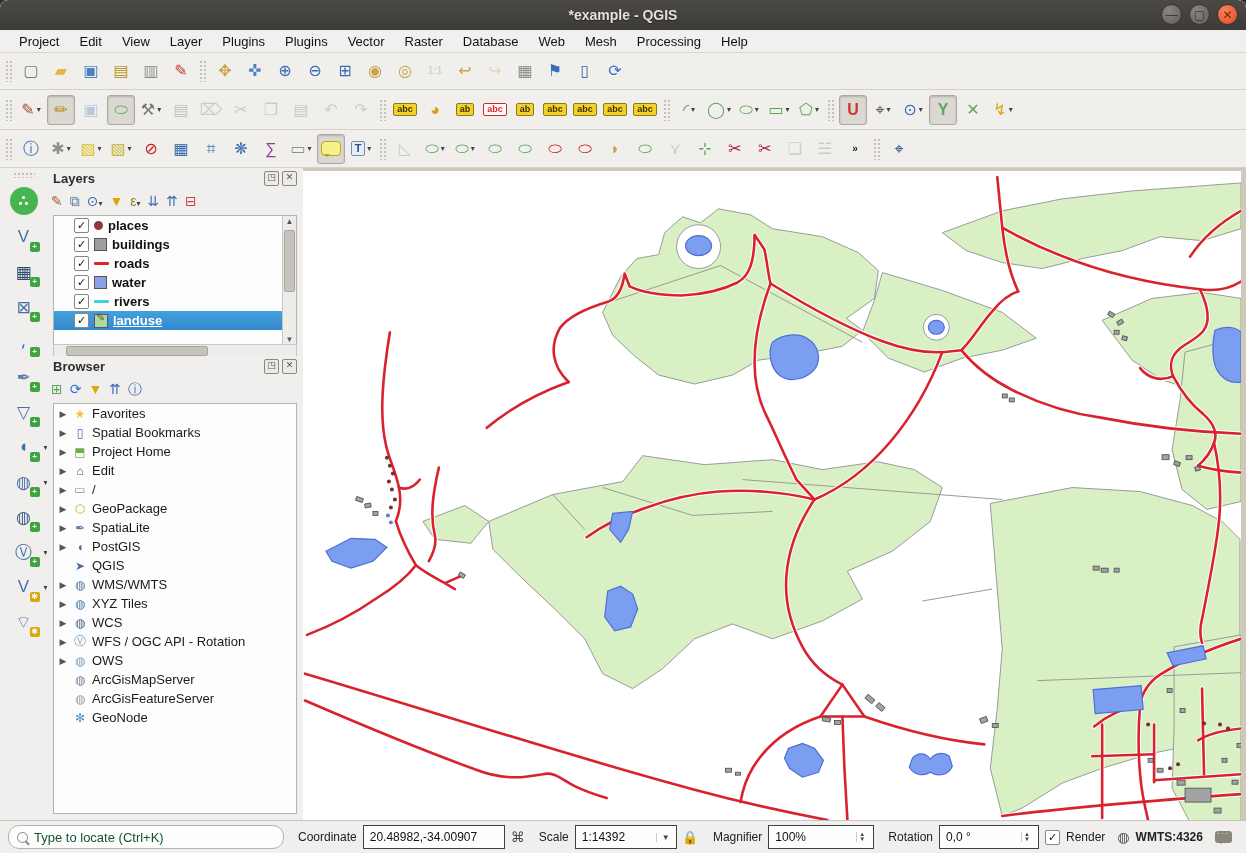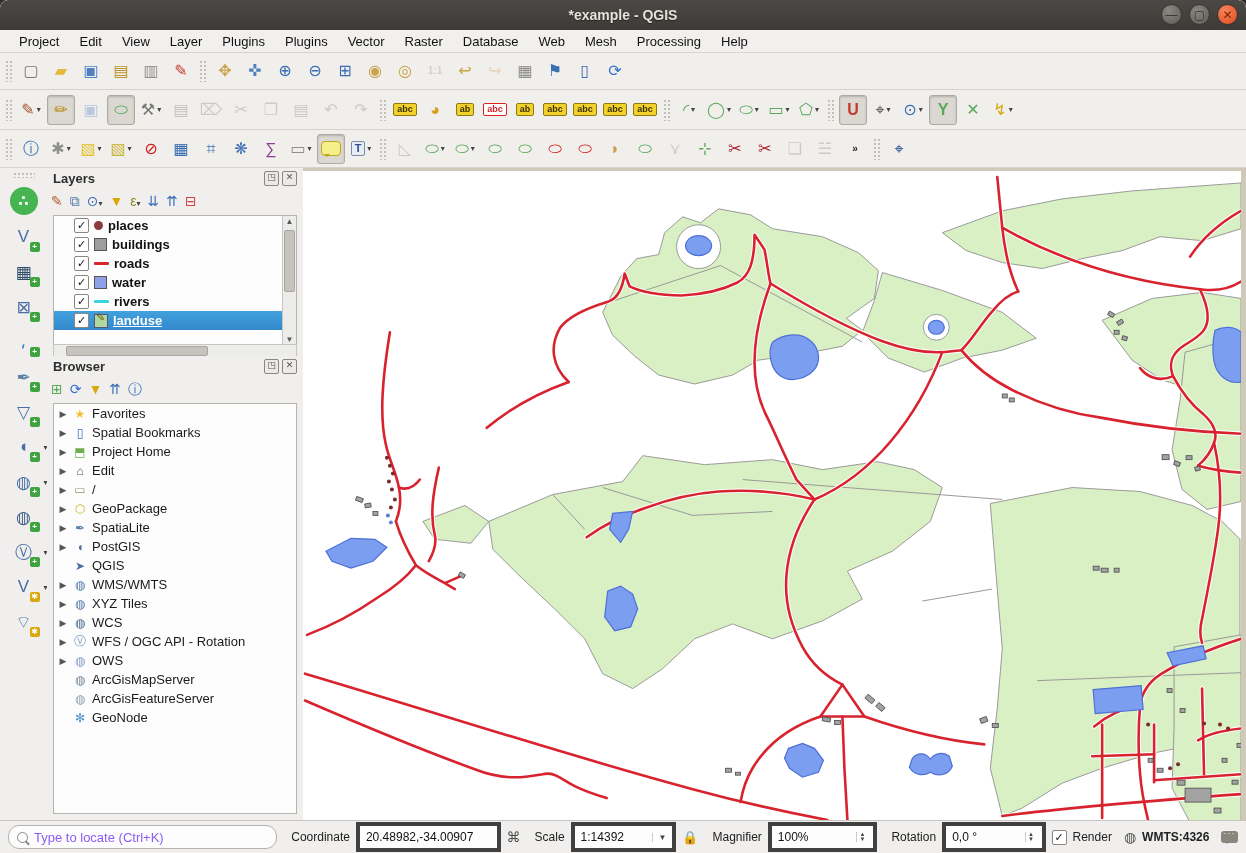--- a/index.html
+++ b/index.html
@@ -66,24 +66,24 @@
   .hscroll .thumb{position:absolute;top:1px;bottom:1px;left:12px;width:140px;background:#c6c3be;border:1px solid #aaa69f;border-radius:2px;}
   .tree-row{height:19px;display:flex;align-items:center;font-size:13px;color:#1a1a1a;padding-left:4px;gap:4px;}
   .tree-exp{width:10px;font-size:9px;color:#555;text-align:center;}
   .tree-ico{width:16px;text-align:center;font-size:12px;}
   .badge{font-size:7px;font-weight:bold;background:#4f81bd;color:#fff;border-radius:2px;padding:1px 2px;}
   
   #map-wrap{position:absolute;left:303px;top:168px;right:0;bottom:33px;background:#fff;border-top:3px solid #cfc9ba;border-right:5px solid #cfc9ba;box-sizing:border-box;}
   #map-wrap svg{display:block;width:100%;height:100%;}
   
   #statusbar{position:absolute;left:0;bottom:0;width:100%;height:33px;background:#f0efed;border-top:1px solid #c9c5c0;display:flex;align-items:center;padding:0 8px;box-sizing:border-box;gap:6px;font-size:12px;color:#222;}
-  #locate{width:258px;height:22px;border:1px solid #b6b2ac;border-radius:11px;background:#fdfdfd;display:flex;align-items:center;padding:0 8px;gap:6px;color:#8b5cf6;font-size:13px;}
+  #locate{width:258px;height:22px;border:1px solid #b6b2ac;border-radius:11px;background:#fdfdfd;display:flex;align-items:center;padding:0 8px;gap:6px;color:#14532d;font-size:13px;}
   .mag-ico{width:9px;height:9px;border:1.5px solid #8a8781;border-radius:50%;position:relative;}
   .mag-ico:after{content:"";position:absolute;width:5px;height:1.5px;background:#8a8781;transform:rotate(45deg);left:7px;top:9px;}
-  .sb-input{height:22px;border:4px solid #404040;background:#fdfdfd;display:flex;align-items:center;padding:0 6px;font-size:12px;color:#111;}
+  .sb-input{height:22px;border:1px solid #404040;background:#fdfdfd;display:flex;align-items:center;padding:0 6px;font-size:12px;color:#111;}
   .spin{display:flex;flex-direction:column;justify-content:center;font-size:6px;color:#444;line-height:5px;padding:0 2px;border-left:1px solid #ccc;}
   .sb-label{margin-left:8px;}
   .lock{font-size:13px;color:#6e6a64;}
   .sb-ico{font-size:14px;color:#4a4a48;}
   .sb-bubble{width:17px;height:12px;background:#8a867e;border-radius:3px;position:relative;margin-left:6px;}
   .sb-bubble:after{content:"···";color:#f0efed;font-size:9px;position:absolute;left:2px;top:-3px;letter-spacing:1px;}
   .sb-bubble:before{content:"";position:absolute;left:3px;bottom:-4px;border:3px solid transparent;border-top-color:#8a867e;}
 </style>
 </head>
 <body>

